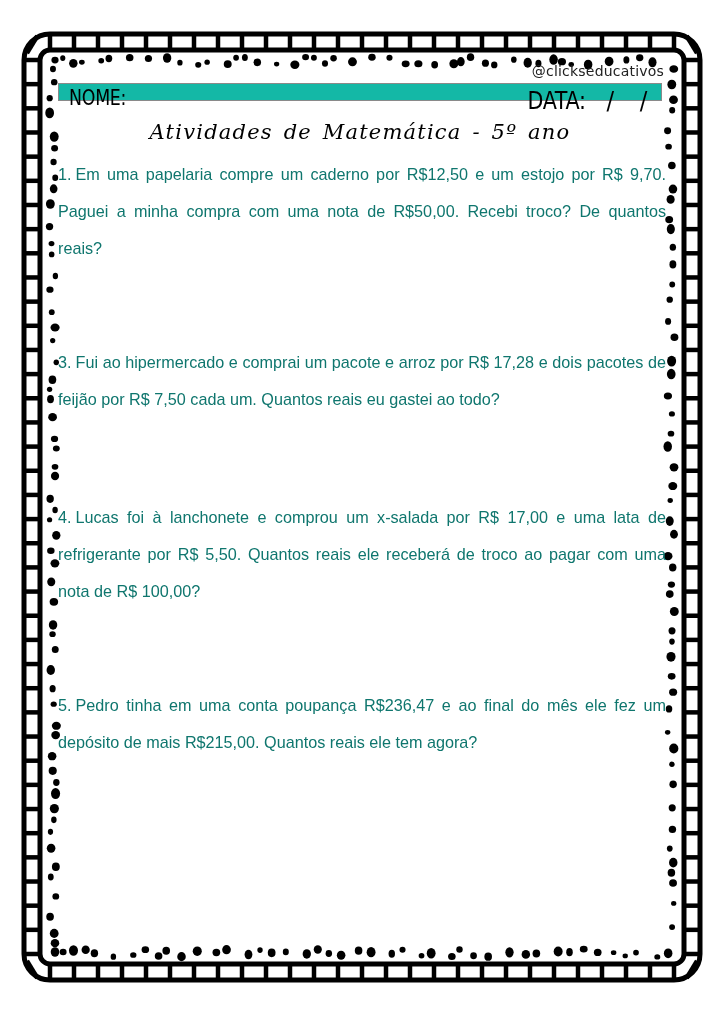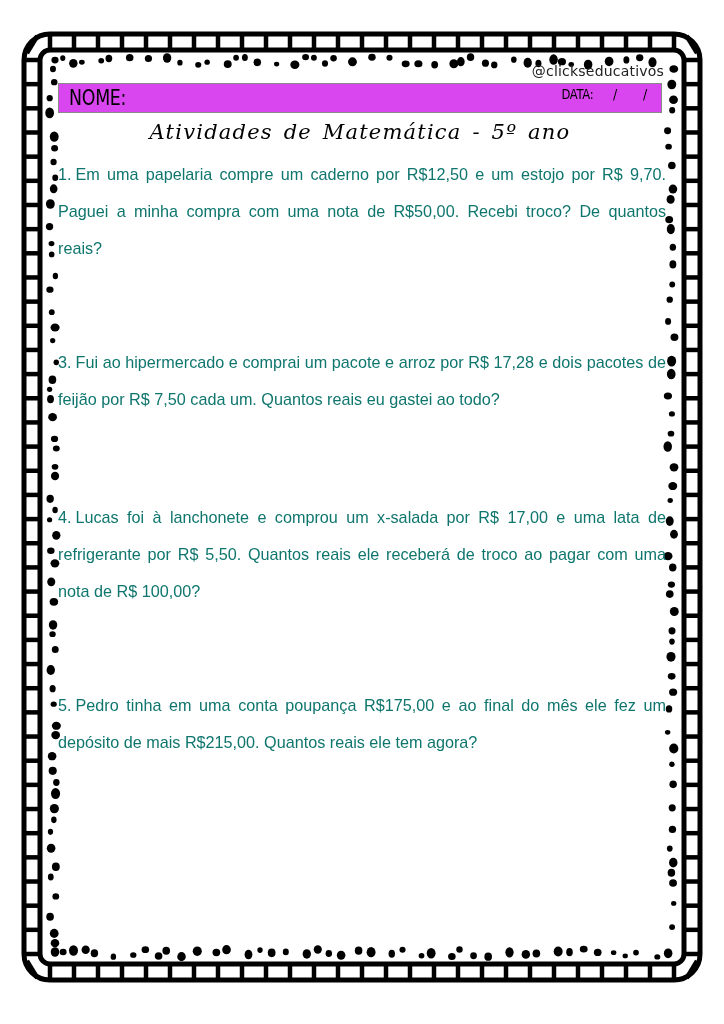--- a/index.html
+++ b/index.html
@@ -57,23 +57,23 @@
     color: #222;
     white-space: nowrap;
   }
 
   
   .namebox {
     position: absolute;
     left: 0;
     top: 11px;
     width: 604px;
-    height: 30px;
+    height: 18px;
     border: 1.5px solid #8a8a8a;
-    background: #d946ef;
+    background: #14b8a6;
     box-sizing: border-box;
   }
   .namebox-inner {
     position: relative;
     width: 100%;
     height: 100%;
   }
   .lbl-nome {
     position: absolute;
     left: 10px;
@@ -81,21 +81,21 @@
     font-size: 21px;
     letter-spacing: -0.3px;
     font-family: "DejaVu Sans Condensed", "Liberation Sans", sans-serif;
     transform: scaleX(0.92);
     transform-origin: left top;
   }
   .date-group {
     position: absolute;
     right: 14px;
     top: 2px;
-    font-size: 14px;
+    font-size: 25px;
     letter-spacing: -0.3px;
     white-space: nowrap;
     font-family: "DejaVu Sans Condensed", "Liberation Sans", sans-serif;
   }
   .lbl-data { transform: scaleX(0.92); display: inline-block; }
   .slash1 { display: inline-block; padding-left: 18px; }
   .slash2 { display: inline-block; padding-left: 26px; }
 
   
   .title {
@@ -513,18 +513,18 @@
 
       <div class="question q3">
         <div class="q-body"><span class="q-num">3.</span><span class="q-gap"></span><span>Fui ao hipermercado e comprai um pacote e arroz por R$ 17,28 e dois pacotes de feijão por R$ 7,50 cada um. Quantos reais eu gastei ao todo?</span></div>
       </div>
 
       <div class="question q4">
         <div class="q-body"><span class="q-num">4.</span><span class="q-gap"></span><span>Lucas foi à lanchonete e comprou um x-salada por R$ 17,00 e uma lata de refrigerante por R$ 5,50. Quantos reais ele receberá de troco ao pagar com uma nota de R$ 100,00?</span></div>
       </div>
 
       <div class="question q5">
-        <div class="q-body"><span class="q-num">5.</span><span class="q-gap"></span><span>Pedro tinha em uma conta poupança R$175,00 e ao final do mês ele fez um depósito de mais R$215,00. Quantos reais ele tem agora?</span></div>
+        <div class="q-body"><span class="q-num">5.</span><span class="q-gap"></span><span>Pedro tinha em uma conta poupança R$236,47 e ao final do mês ele fez um depósito de mais R$215,00. Quantos reais ele tem agora?</span></div>
       </div>
 
     </div>
   </div>
 </div>
 
 </body></html>

